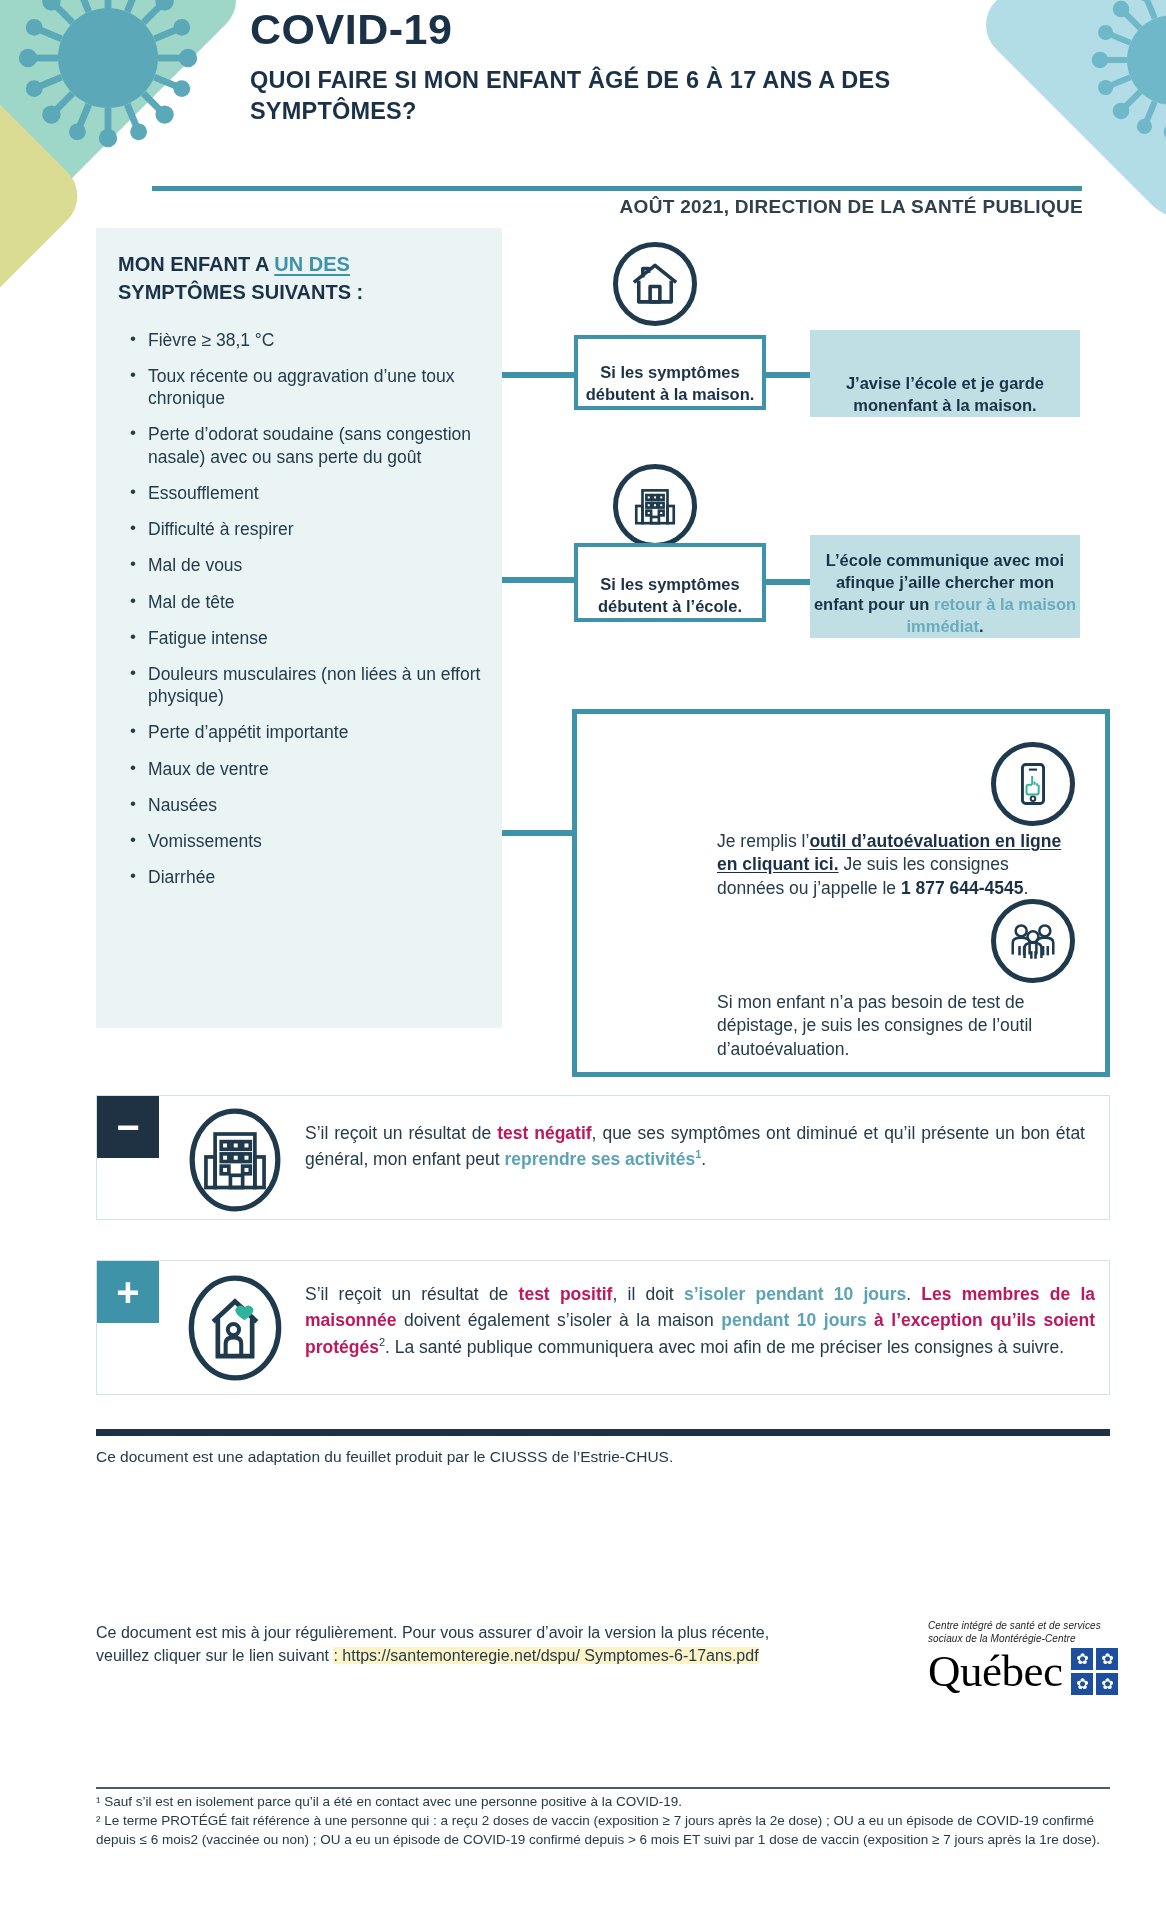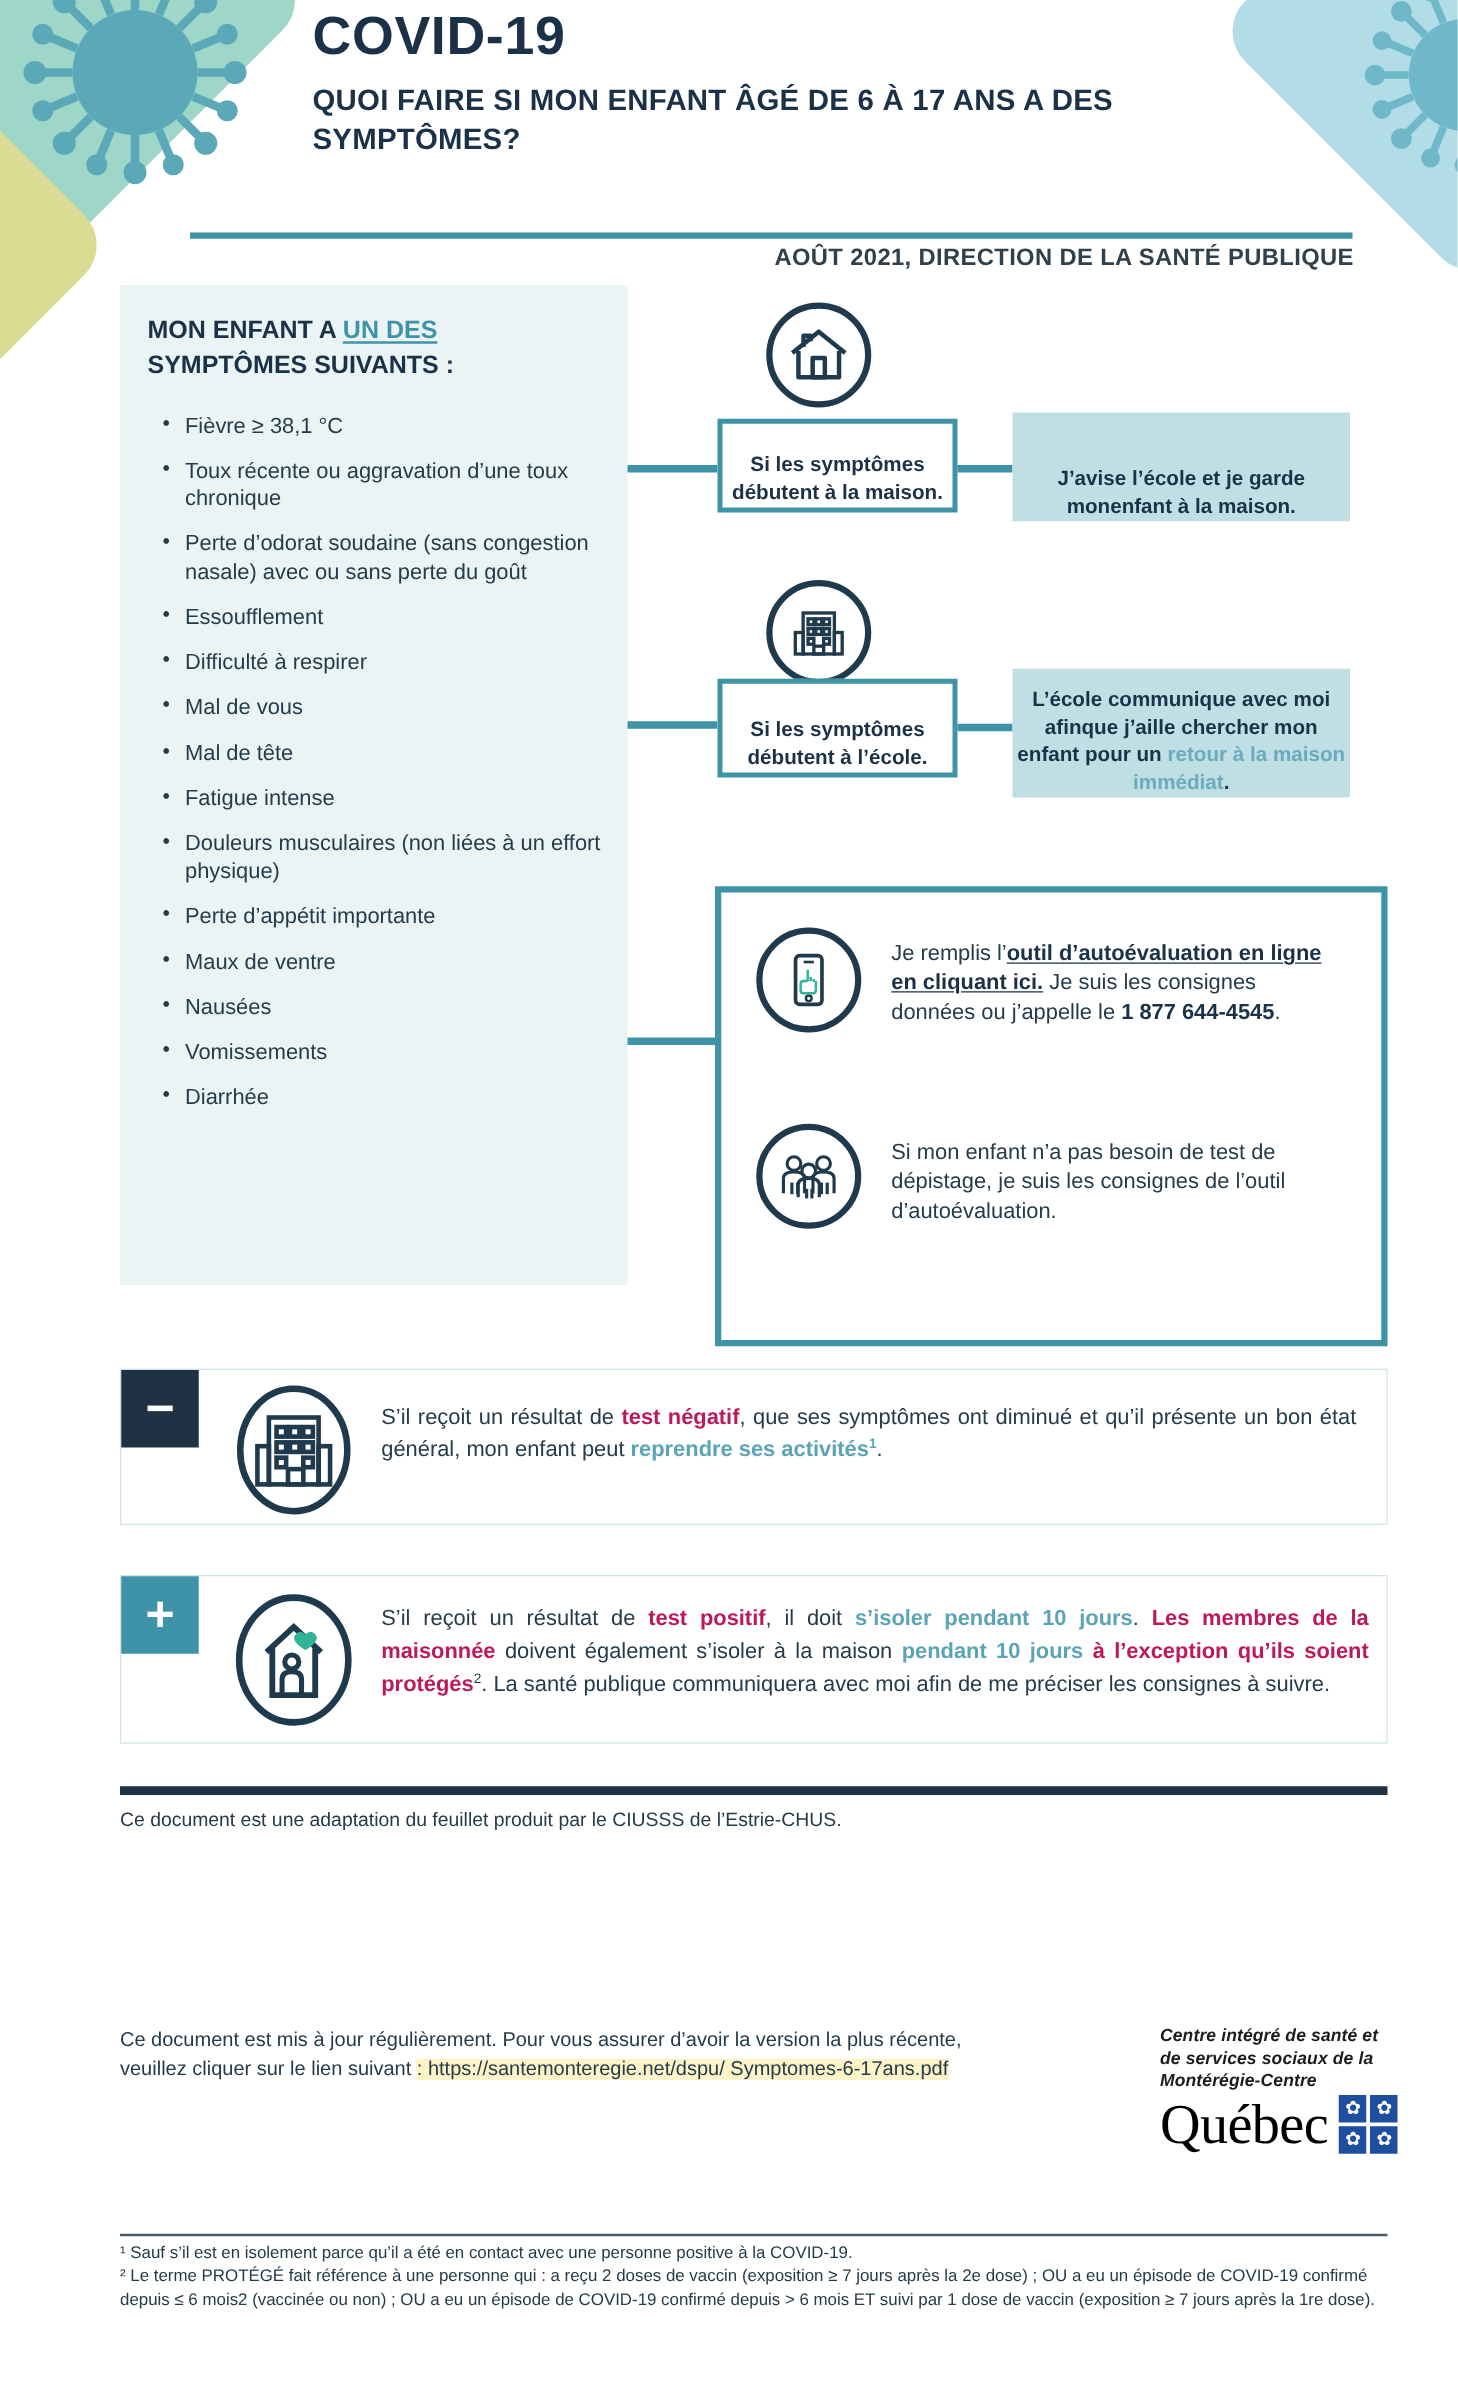--- a/index.html
+++ b/index.html
@@ -78,21 +78,21 @@
   }
   .flow-box.outline{border:4px solid #3f93a8;background:#ffffff;}
   .flow-box.filled{background:#bfdfe4;}
   .teal-soft{color:#6aacbd;}
 
   
   #autoeval-panel{
     position:absolute;left:572px;top:709px;width:538px;height:368px;
     border:5px solid #3f93a8;box-sizing:border-box;background:#fff;
   }
-  .autoeval-row{position:absolute;display:flex;align-items:center;}
+  .autoeval-row{position:absolute;display:flex;align-items:flex-end;flex-direction:column;}
   .autoeval-text{font-size:17.5px;line-height:1.33;color:#243b4a;}
   .autoeval-text b{font-weight:bold;color:#1b3148;}
   .link-bold{font-weight:bold;color:#1b3148;text-decoration:underline;text-underline-offset:2px;}
 
   
   .result-box{
     position:absolute;left:96px;width:1014px;box-sizing:border-box;
     border:1.5px solid #cfe4ea;background:#ffffff;
   }
   .result-badge{
@@ -114,21 +114,21 @@
   #adaptation-note{
     position:absolute;left:96px;top:1448px;width:1014px;
     font-size:15.5px;color:#243b4a;
   }
   #update-note{
     position:absolute;left:96px;top:1622px;width:680px;
     font-size:16px;line-height:1.43;color:#243b4a;
   }
   .hl{background:#fdf3c8;}
   #logo{position:absolute;left:928px;top:1620px;width:185px;}
-  #logo-top{font-size:14px;line-height:1.28;font-style:italic;font-weight:bold;color:#1c1c1c;letter-spacing:0.1px;}
+  #logo-top{font-size:10px;line-height:1.28;font-style:italic;font-weight:normal;color:#1c1c1c;letter-spacing:0.1px;}
   #logo-main{display:flex;align-items:center;margin-top:2px;}
   #logo-word{font-family:"Liberation Serif", serif;font-size:45px;line-height:1;color:#000;letter-spacing:-0.5px;}
   .flag{display:grid;grid-template-columns:22px 22px;grid-template-rows:22px 22px;gap:3px;margin-left:9px;}
   .flag span{background:#1d4f9e;display:flex;align-items:center;justify-content:center;color:#fff;font-size:15px;line-height:1;}
 
   #footnote-rule{position:absolute;left:96px;top:1787px;width:1014px;height:1.5px;background:#4a5b67;}
   #footnotes{
     position:absolute;left:96px;top:1792px;width:1014px;
     font-size:13.5px;line-height:1.42;color:#243b4a;
   }

